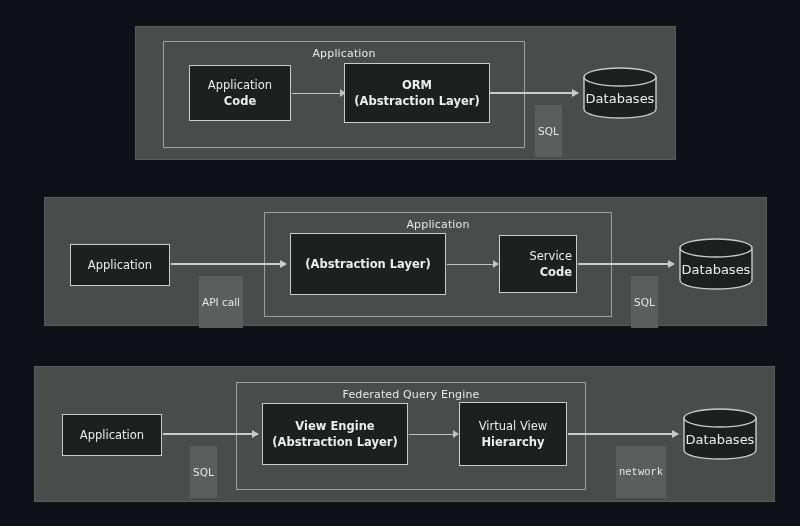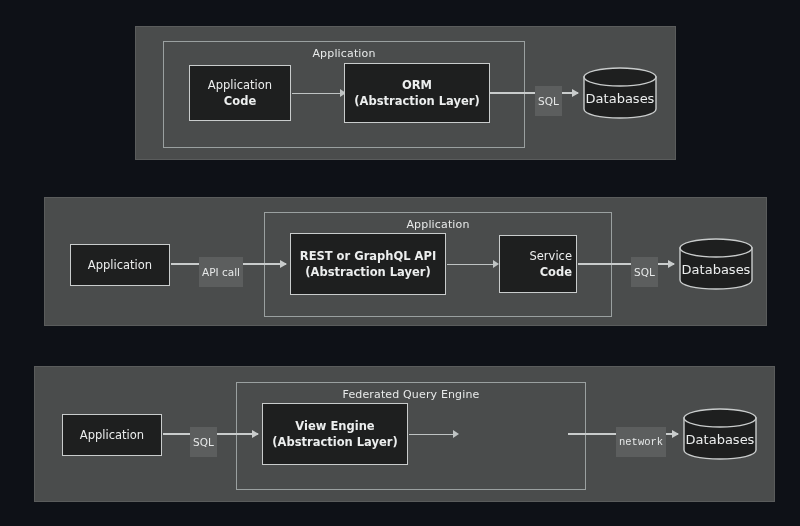--- a/index.html
+++ b/index.html
@@ -98,22 +98,23 @@
     border-top-width: 4px;
     border-bottom-width: 4px;
     border-left: 6px solid #bfc3c3;
   }
   .edge-label {
     position: absolute;
     background: #5c5e5e;
     color: #e6e8e8;
     font-size: 10.5px;
     line-height: 14px;
-    padding: 8px 3px;
+    padding: 19px 3px;
     white-space: nowrap;
+    margin-top: 19px;
   }
 </style>
 </head>
 <body>
 
 <div id="canvas">
 
   <div class="panel" style="left:135px; top:26px; width:541px; height:134px;">
 
     <div class="group" style="left:27px; top:14px; width:362px; height:107px;">
@@ -154,21 +155,20 @@
 
     <div class="node" style="left:25px; top:46px; width:100px; height:42px;">
       <span class="l1 plain">Application</span>
     </div>
 
     <div class="edge" style="left:126px; top:65px; width:115px;"></div>
     <div class="arrowhead" style="left:235px; top:61.5px;"></div>
     <div class="edge-label" style="left:154px; top:59px;">API call</div>
 
     <div class="node" style="left:245px; top:35px; width:156px; height:62px;">
-      <span class="l1">REST or GraphQL API</span>
       <span class="l2">(Abstraction Layer)</span>
     </div>
 
     <div class="edge thin" style="left:402px; top:65.5px; width:48px;"></div>
     <div class="arrowhead thin" style="left:448px; top:62px;"></div>
 
     <div class="node" style="left:454px; top:37px; width:78px; height:58px;align-items:flex-end;">
       <span class="l1 plain">Service</span>
       <span class="l2">Code</span>
     </div>
@@ -201,20 +201,24 @@
     <div class="edge-label" style="left:155px; top:60px;">SQL</div>
 
     <div class="node" style="left:227px; top:36px; width:146px; height:62px;">
       <span class="l1">View Engine</span>
       <span class="l2">(Abstraction Layer)</span>
     </div>
 
     <div class="edge thin" style="left:374px; top:66.5px; width:46px;"></div>
     <div class="arrowhead thin" style="left:418px; top:63px;"></div>
 
+    <div class="node" style="left:424px; top:35px; width:108px; height:64px;">
+      <span class="l1 plain">Virtual View</span>
+      <span class="l2">Hierarchy</span>
+    </div>
 
     <div class="edge" style="left:533px; top:66px; width:110px;"></div>
     <div class="arrowhead" style="left:637px; top:62.5px;"></div>
     <div class="edge-label" style="left:581px; top:60px;font-family:Liberation Mono, monospace;">network</div>
 
     <div class="cyl" style="left:648px; top:41px; width:74px; height:52px;">
       <svg width="74" height="52" viewBox="0 0 74 52">
         <path d="M1,10 L1,42 C1,47.5 17,51 37,51 C57,51 73,47.5 73,42 L73,10 Z" fill="#1e1f1f" stroke="#c9cccc" stroke-width="1.4"></path>
         <ellipse cx="37" cy="10" rx="36" ry="9" fill="#1e1f1f" stroke="#c9cccc" stroke-width="1.4"></ellipse>
       </svg>

